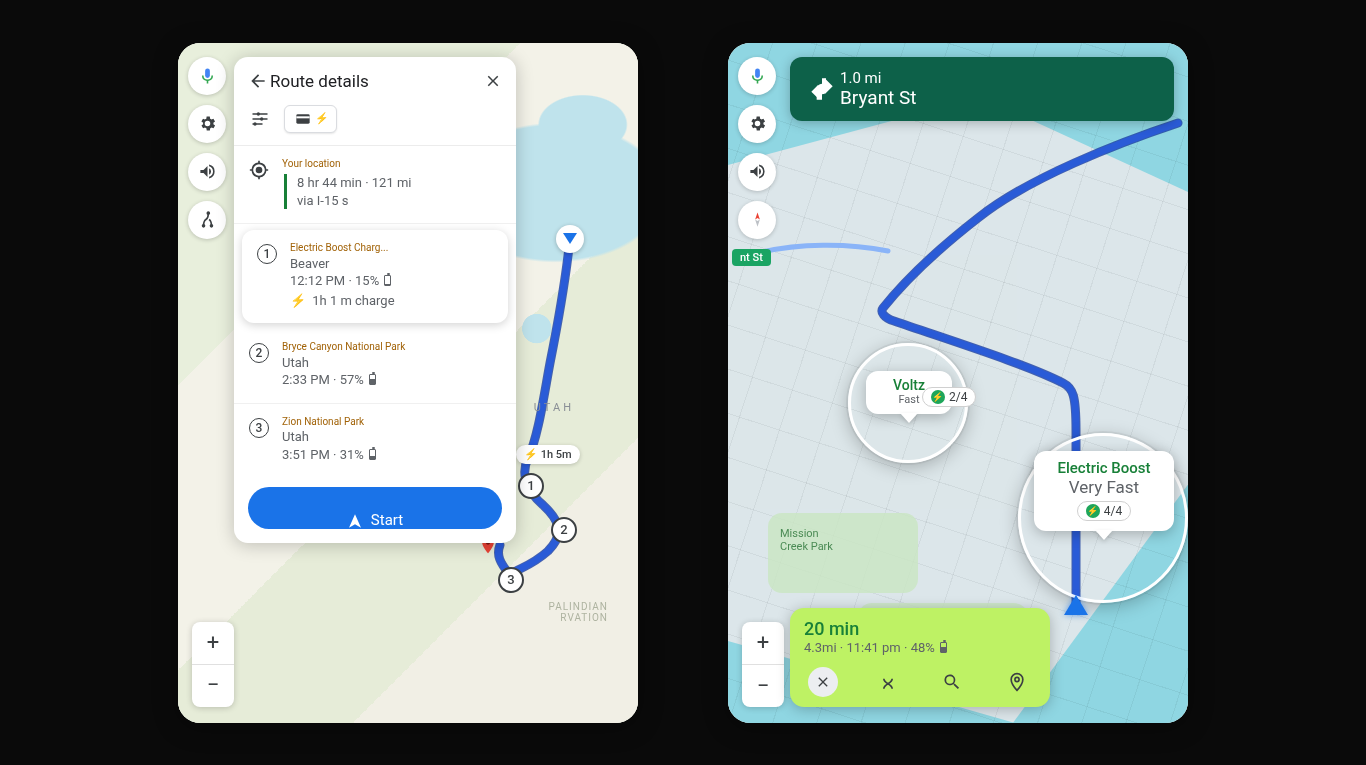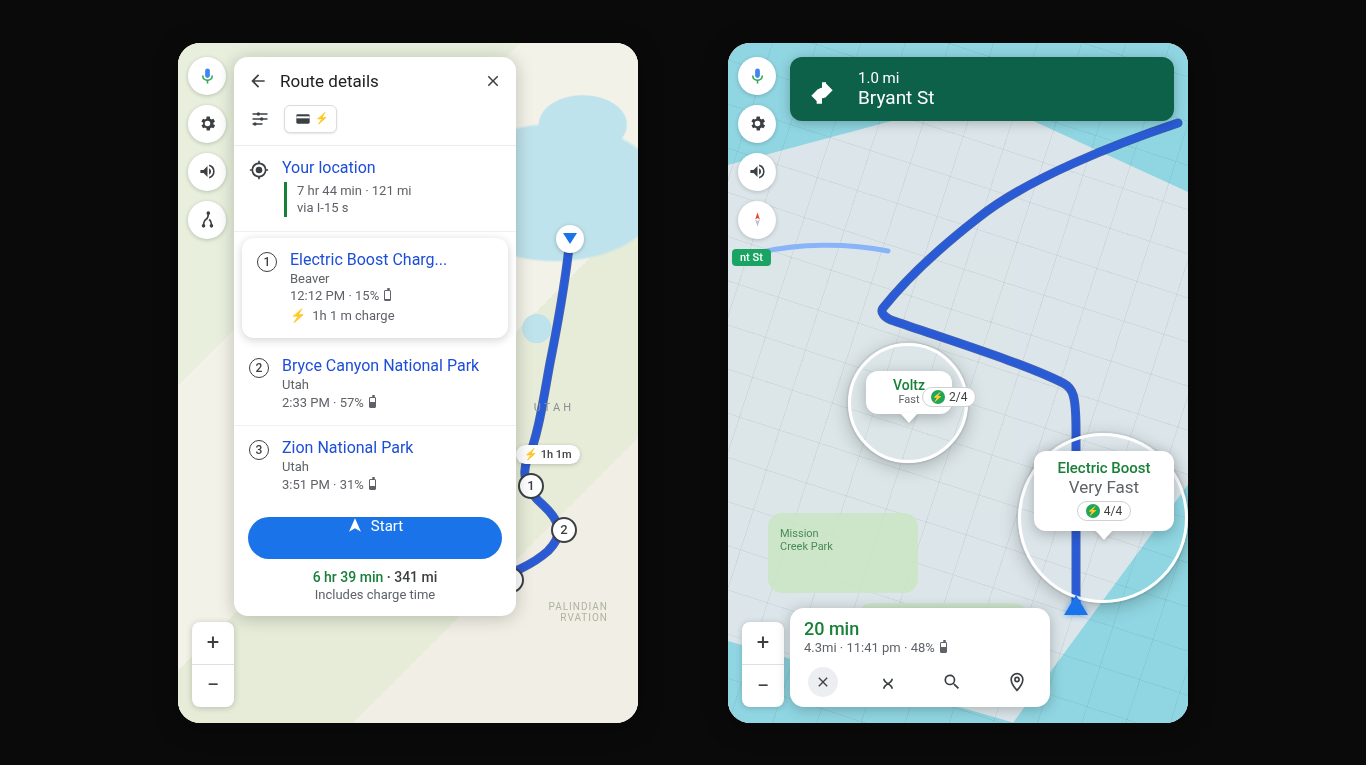--- a/index.html
+++ b/index.html
@@ -91,52 +91,52 @@
   
   .zoom{position:absolute;left:14px;bottom:16px;width:42px;background:#fff;border-radius:8px;box-shadow:0 1px 6px rgba(0,0,0,.2);display:flex;flex-direction:column;z-index:5}
   .zoom .zb{height:42px;display:flex;align-items:center;justify-content:center;font-size:22px;color:#3c4043;cursor:pointer}
   .zoom .sep{height:1px;background:#e0e0e0}
 
   
   .panel{
     position:absolute;left:56px;top:14px;width:282px;background:#fff;border-radius:14px;
     box-shadow:0 2px 18px rgba(0,0,0,.22);z-index:6;overflow:hidden;display:flex;flex-direction:column
   }
-  .p-head{display:flex;align-items:center;gap:12px;padding:14px 14px 10px}
+  .p-head{display:flex;align-items:center;gap:2px;padding:14px 14px 10px}
   .p-head .back, .p-head .close{cursor:pointer;color:#3c4043;display:flex}
   .p-head .ttl{flex:1;font-size:17px;color:#202124}
   .p-tools{display:flex;gap:14px;padding:4px 16px 12px;border-bottom:1px solid #ececec;align-items:center}
   .tool-btn{display:flex;align-items:center;justify-content:center;cursor:pointer;color:#3c4043}
   .tool-card{background:#fff;border:1px solid #dadce0;border-radius:6px;padding:5px 7px;display:flex;align-items:center;box-shadow:0 1px 2px rgba(0,0,0,.1)}
 
   .step{padding:12px 14px 14px;display:flex;gap:12px;border-bottom:1px solid #f0f0f0}
   .step .ic{width:22px;flex:none;color:#3c4043;display:flex;justify-content:center;padding-top:2px}
   .step .bd{flex:1;min-width:0}
-  .step .name{font-size:16px;color:#1d4ed8;line-height:1.25;white-space:nowrap;overflow:hidden;text-overflow:ellipsis}
+  .step .name{font-size:10px;color:#a16207;line-height:1.25;white-space:nowrap;overflow:hidden;text-overflow:ellipsis}
   .step .sub{font-size:13px;color:#5f6368;line-height:1.35}
   .step.highlight{margin:6px 8px;border:none;border-radius:12px;box-shadow:0 2px 10px rgba(0,0,0,.18)}
   .num-badge{width:20px;height:20px;border-radius:50%;border:1.6px solid #3c4043;display:flex;align-items:center;justify-content:center;font-size:12px;font-weight:500;color:#3c4043}
   .seg-rail{border-left:3px solid #188038;margin-left:2px;padding-left:10px;margin-top:4px}
   .battery-mini{display:inline-block;width:7px;height:11px;border:1px solid #5f6368;border-radius:1px;position:relative;vertical-align:-1px;margin-left:2px}
   .battery-mini::before{content:"";position:absolute;top:-3px;left:1.5px;width:3px;height:2px;background:#5f6368;border-radius:1px}
   .battery-mini::after{content:"";position:absolute;left:0;bottom:0;width:100%;background:#5f6368}
   .bat-15::after{height:18%}.bat-57::after{height:57%}.bat-31::after{height:31%}.bat-48::after{height:48%}
 
   .p-foot{padding:10px 14px 14px;display:flex;flex-direction:column;gap:10px}
-  .btn{border:none;border-radius:22px;height:42px;font-size:15px;display:flex;align-items:flex-start;justify-content:center;gap:8px;cursor:pointer;font-family:inherit}
+  .btn{border:none;border-radius:22px;height:42px;font-size:15px;display:flex;align-items:flex-end;justify-content:center;gap:8px;cursor:pointer;font-family:inherit}
   .btn.primary{background:#1a73e8;color:#fff}
   .btn.secondary{background:#d7e3fb;color:#1a56c5}
   .trip-sum{text-align:center;font-size:14px}
   .trip-sum .t1{color:#188038;font-weight:500}
   .trip-sum .t2{color:#5f6368;font-size:13px;margin-top:2px}
 
   
   .nav-banner{
     position:absolute;left:62px;top:14px;right:14px;background:#0d6149;color:#fff;border-radius:12px;
-    padding:12px 16px;display:flex;gap:20px;align-items:flex-end;z-index:6;box-shadow:0 2px 12px rgba(0,0,0,.25)
+    padding:12px 16px;display:flex;gap:2px;align-items:center;z-index:6;box-shadow:0 2px 12px rgba(0,0,0,.25)
   }
   .nav-banner .arrow{width:32px;height:32px}
   .nav-banner .txt .d{font-size:15px}
   .nav-banner .txt .s{font-size:19px;font-weight:400;margin-top:-1px}
 
   
   .callout{
     position:absolute;background:#fff;border-radius:12px;padding:8px 12px 10px;box-shadow:0 3px 14px rgba(0,0,0,.25);
     text-align:center;z-index:3
   }
@@ -146,21 +146,21 @@
     filter:drop-shadow(0 2px 2px rgba(0,0,0,.15))
   }
   .callout .name{color:#188038;font-size:15px;font-weight:500}
   .callout .sub{color:#5f6368;font-size:17px}
   .avail{display:inline-flex;align-items:center;gap:4px;background:#fff;border:1px solid #d0d0d0;border-radius:12px;padding:2px 8px;font-size:12px;color:#3c4043;margin-top:4px}
   .avail .bolt{width:14px;height:14px;border-radius:50%;background:#1ea65a;display:flex;align-items:center;justify-content:center;color:#fff;font-size:9px;font-weight:700}
   .halo{position:absolute;border:3px solid #fff;border-radius:50%;box-shadow:0 0 0 2px rgba(0,0,0,.05), 0 4px 18px rgba(0,0,0,.25);z-index:2}
   .street-chip{position:absolute;background:#1aa463;color:#fff;font-size:11px;padding:2px 8px;border-radius:4px;font-weight:500;z-index:3}
 
   .sheet{
-    position:absolute;left:62px;bottom:16px;width:260px;background:#ffffff;border-radius:14px;
+    position:absolute;left:62px;bottom:16px;width:260px;background:#bef264;border-radius:14px;
     box-shadow:0 2px 14px rgba(0,0,0,.25);padding:10px 14px 8px;z-index:6
   }
   .sheet .l1{color:#188038;font-size:18px;font-weight:500}
   .sheet .l2{color:#5f6368;font-size:13px;margin-top:1px}
   .sheet-row{display:flex;justify-content:space-between;align-items:center;margin-top:10px;padding:2px 4px}
   .sheet-row .ib{width:30px;height:30px;display:flex;align-items:center;justify-content:center;color:#3c4043;cursor:pointer}
   .sheet-row .ib.close{border-radius:50%;background:#eceef1}
 
   .arrowhead{
     position:absolute;width:0;height:0;border-left:12px solid transparent;border-right:12px solid transparent;border-bottom:20px solid #1a73e8;
@@ -177,21 +177,21 @@
   <svg class="route" viewBox="0 0 460 680" preserveAspectRatio="none">
     <path class="rt-stroke outer" d="M392 195 C 388 235, 380 280, 372 320 C 366 352, 360 395, 350 415 C 344 428, 345 445, 365 462 C 380 476, 388 490, 370 508 C 352 524, 340 525, 332 532"></path>
     <path class="rt-stroke" d="M392 195 C 388 235, 380 280, 372 320 C 366 352, 360 395, 350 415 C 344 428, 345 445, 365 462 C 380 476, 388 490, 370 508 C 352 524, 340 525, 332 532"></path>
     <path class="rt-stroke outer" d="M332 532 C 322 520, 318 512, 322 502"></path>
     <path class="rt-stroke" d="M332 532 C 322 520, 318 512, 322 502"></path>
   </svg>
 
   <div class="nav-cursor" style="left:378px;top:182px"></div>
   <div class="charge-bubble" style="left:338px;top:402px">
     <span style="color:#188038">⚡</span>
-      <span>1h 1m</span>
+      <span>1h 5m</span>
   </div>
   <div class="stop-circle" style="left:340px;top:430px">1</div>
   <div class="stop-circle" style="left:373px;top:474px">2</div>
   <div class="stop-circle" style="left:320px;top:524px">3</div>
   <div class="dest-pin" style="left:300px;top:492px">
     <svg viewBox="0 0 24 24">
         <path fill="#ea4335" d="M12 2C8 2 5 5 5 9c0 5 7 13 7 13s7-8 7-13c0-4-3-7-7-7z"></path>
         <circle cx="12" cy="9" r="2.6" fill="#7a1512"></circle>
       </svg>
   </div>
@@ -267,21 +267,21 @@
 
     <div class="step">
       <div class="ic">
           <svg width="20" height="20" viewBox="0 0 24 24" fill="#3c4043">
             <path d="M12 8a4 4 0 1 0 4 4 4 4 0 0 0-4-4zm8.9 3A9 9 0 0 0 13 3.1V1h-2v2.1A9 9 0 0 0 3.1 11H1v2h2.1A9 9 0 0 0 11 20.9V23h2v-2.1A9 9 0 0 0 20.9 13H23v-2zM12 19a7 7 0 1 1 7-7 7 7 0 0 1-7 7z"></path>
           </svg>
         </div>
       <div class="bd">
         <div class="name">Your location</div>
         <div class="seg-rail">
-          <div class="sub"><span>7 hr 44 min</span> · <span>121 mi</span></div>
+          <div class="sub"><span>8 hr 44 min</span> · <span>121 mi</span></div>
           <div class="sub">via I-15 s</div>
         </div>
       </div>
     </div>
 
     <div class="step highlight">
       <div class="ic">
           <span class="num-badge">1</span>
         </div>
       <div class="bd">
@@ -317,24 +317,20 @@
       </div>
     </div>
 
     <div class="p-foot">
       <button class="btn primary">
         <svg width="16" height="16" viewBox="0 0 24 24" fill="#fff">
             <path d="M12 2 3 22l9-5 9 5z"></path>
           </svg>
         <span>Start</span>
       </button>
-      <div class="trip-sum">
-        <div><span class="t1">6 hr 39 min</span><span style="color:#3c4043;font-weight:500"> · </span><span style="color:#3c4043;font-weight:500">341 mi</span></div>
-        <div class="t2">Includes charge time</div>
-      </div>
     </div>
   </div>
 </div>
 
 <div class="phone">
   <div class="map-bg2"></div>
   <div class="city-overlay"></div>
   <div class="city-grid"></div>
   <div class="green-patch gp1"></div>
   <div class="green-patch gp2"></div>

